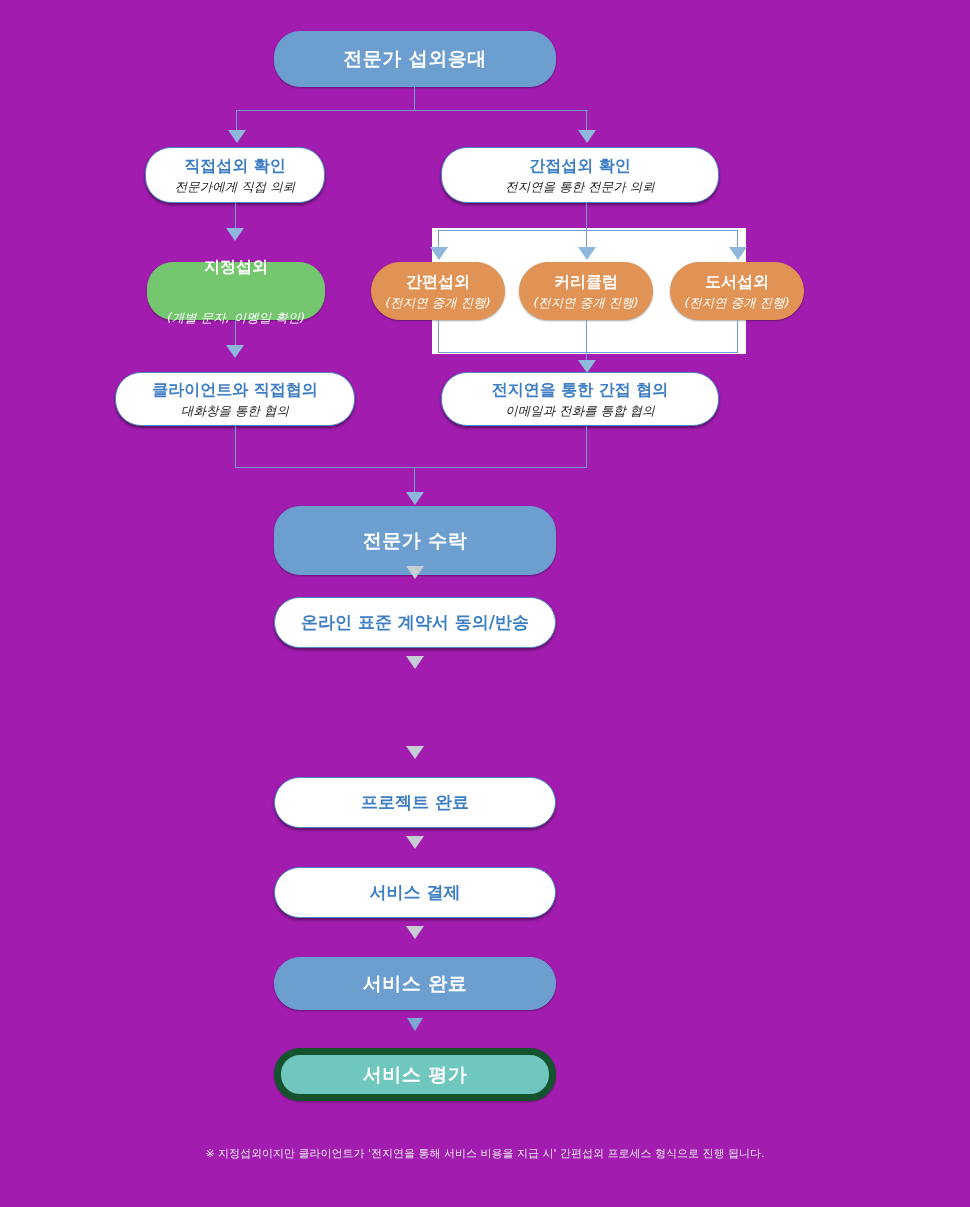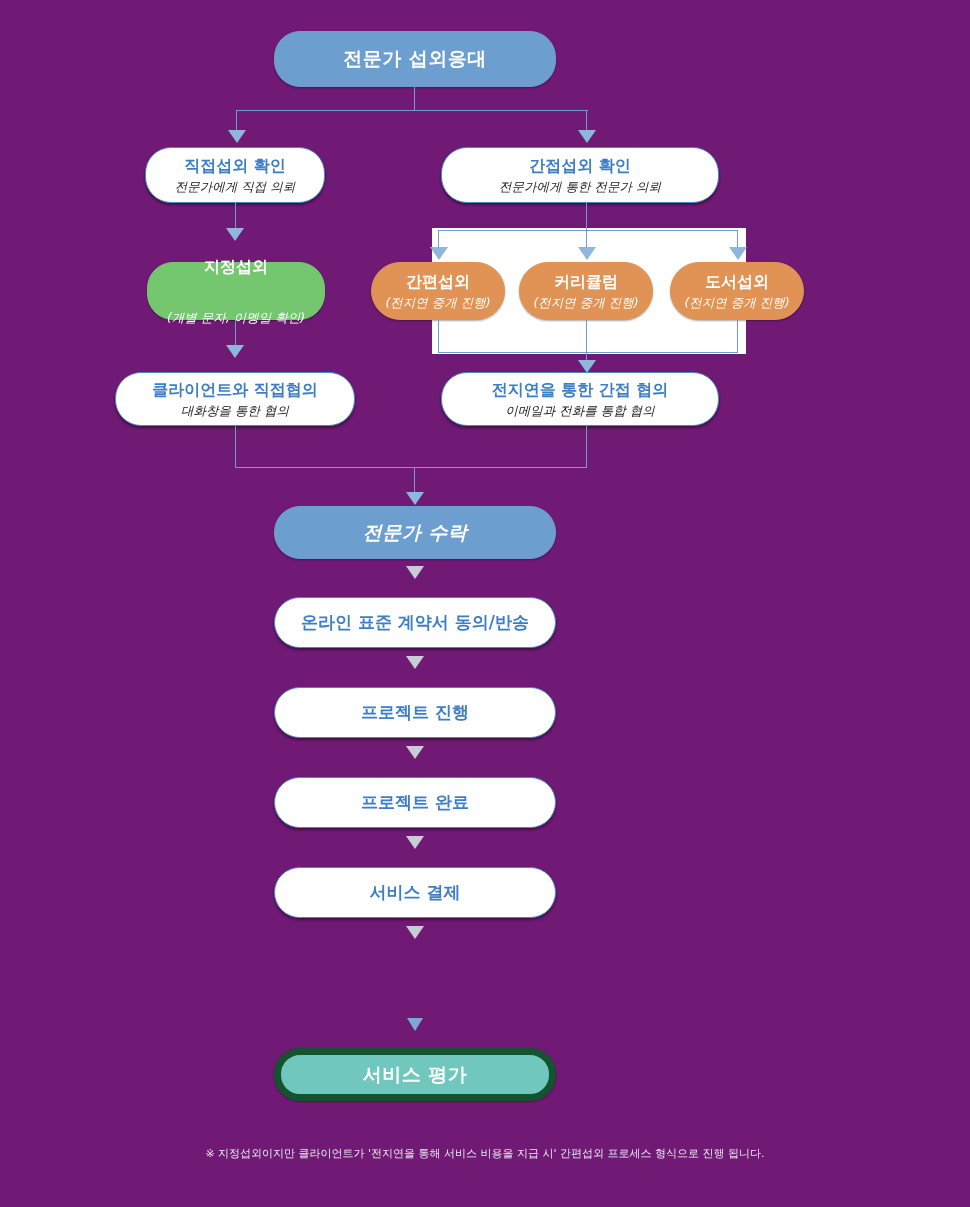--- a/index.html
+++ b/index.html
@@ -7,21 +7,21 @@
     padding: 0;
     background: #000000;
   }
   body {
     font-family: "DejaVu Sans", "Liberation Sans", sans-serif;
   }
   #canvas {
     position: relative;
     width: 970px;
     height: 1207px;
-    background: #701a75;
+    background: #a21caf;
     overflow: hidden;
   }
 
   
   .node {
     position: absolute;
     box-sizing: border-box;
     display: flex;
     flex-direction: column;
     align-items: center;
@@ -147,21 +147,21 @@
   <div class="arrow" style="left:228px; top:130px;"></div>
   <div class="arrow" style="left:578px; top:130px;"></div>
 
   <div class="node n-white" style="left:145px; top:147px; width:180px; height:56px;">
     <span class="title">직접섭외 확인</span>
     <span class="sub">전문가에게 직접 의뢰</span>
   </div>
 
   <div class="node n-white" style="left:441px; top:147px; width:278px; height:56px;">
     <span class="title">간접섭외 확인</span>
-    <span class="sub">전문가에게 통한 전문가 의뢰</span>
+    <span class="sub">전지연을 통한 전문가 의뢰</span>
   </div>
 
   <div class="ln ln-v" style="left:235px; top:203px; width:1.4px; height:28px;"></div>
   <div class="arrow" style="left:226px; top:228px;"></div>
 
   <div class="ln ln-v" style="left:586px; top:203px; width:1.4px; height:28px;"></div>
   <div class="ln ln-h" style="left:438px; top:230px; width:300px; height:1.4px;"></div>
   <div class="ln ln-v" style="left:438px; top:230px; width:1.4px; height:20px;"></div>
   <div class="ln ln-v" style="left:586px; top:230px; width:1.4px; height:20px;"></div>
   <div class="ln ln-v" style="left:737px; top:230px; width:1.4px; height:20px;"></div>
@@ -207,45 +207,45 @@
     <span class="title">전지연을 통한 간접 협의</span>
     <span class="sub">이메일과 전화를 통합 협의</span>
   </div>
 
   <div class="ln ln-v" style="left:235px; top:426px; width:1.4px; height:42px;"></div>
   <div class="ln ln-v" style="left:586px; top:426px; width:1.4px; height:42px;"></div>
   <div class="ln ln-h" style="left:235px; top:467px; width:352px; height:1.4px;"></div>
   <div class="ln ln-v" style="left:414px; top:467px; width:1.4px; height:28px;"></div>
   <div class="arrow" style="left:406px; top:492px;"></div>
 
-  <div class="node n-blue" style="left:274px; top:506px; width:282px; height:53px;font-style:italic;">
+  <div class="node n-blue" style="left:274px; top:506px; width:282px; height:69px;">
     <span class="title">전문가 수락</span>
   </div>
   <div class="arrow pale" style="left:406px; top:566px;"></div>
 
   <div class="node n-white big" style="left:274px; top:597px; width:282px; height:51px;">
     <span class="title">온라인 표준 계약서 동의/반송</span>
   </div>
   <div class="arrow pale" style="left:406px; top:656px;"></div>
 
-  <div class="node n-white big" style="left:274px; top:687px; width:282px; height:51px;">
-    <span class="title">프로젝트 진행</span>
-  </div>
   <div class="arrow pale" style="left:406px; top:746px;"></div>
 
   <div class="node n-white big" style="left:274px; top:777px; width:282px; height:51px;">
     <span class="title">프로젝트 완료</span>
   </div>
   <div class="arrow pale" style="left:406px; top:836px;"></div>
 
   <div class="node n-white big" style="left:274px; top:867px; width:282px; height:51px;">
     <span class="title">서비스 결제</span>
   </div>
   <div class="arrow pale" style="left:406px; top:926px;"></div>
 
+  <div class="node n-blue" style="left:274px; top:957px; width:282px; height:53px;">
+    <span class="title">서비스 완료</span>
+  </div>
   <div class="arrow dark" style="left:407px; top:1018px;"></div>
 
   <div class="node n-teal" style="left:274px; top:1048px; width:282px; height:53px;">
     <span class="title">서비스 평가</span>
   </div>
 
   <div class="footnote" style="top:1146px;">※ 지정섭외이지만 클라이언트가 '전지연을 통해 서비스 비용을 지급 시' 간편섭외 프로세스 형식으로 진행 됩니다.</div>
 
 </div>
 

